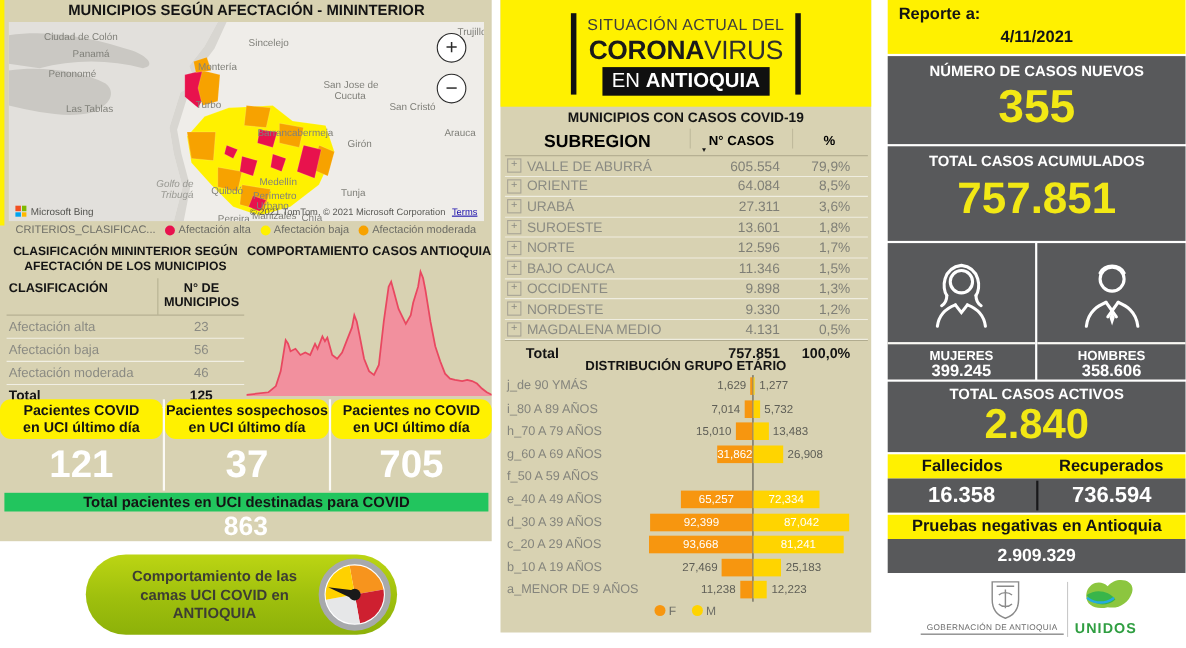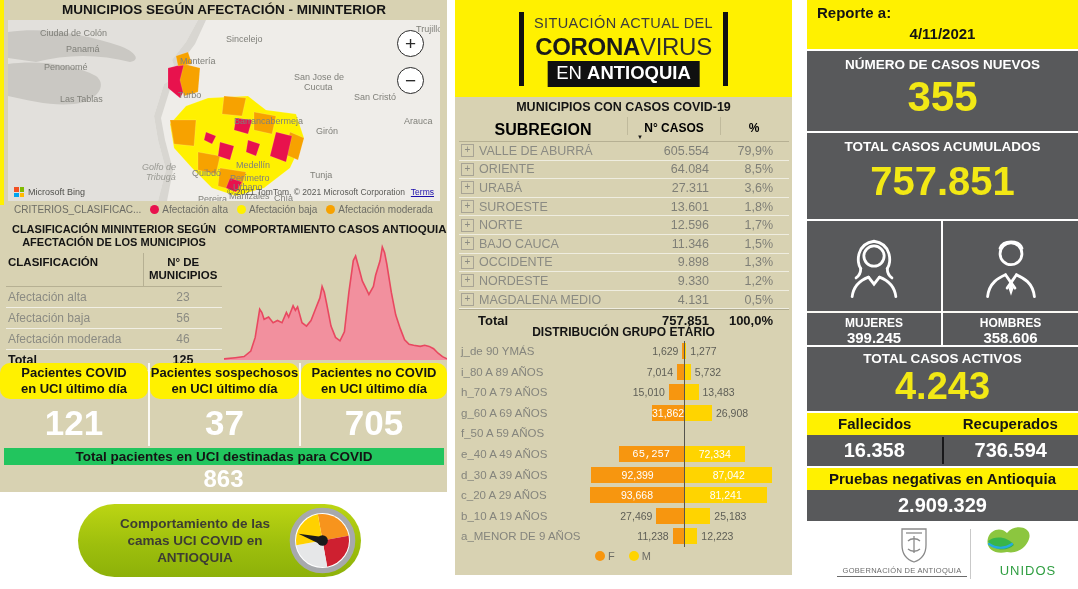--- a/index.html
+++ b/index.html
@@ -102,25 +102,25 @@
   .g-sep{position:absolute;left:0;top:90px;width:100%;height:1.5px;background:#fbfaf5;}
   .g-label{position:absolute;left:0;top:95px;width:100%;text-align:center;color:#fff;font-weight:bold;font-size:12px;}
   .g-value{position:absolute;left:0;top:108px;width:100%;text-align:center;color:#fff;font-weight:bold;font-size:15px;}
   .ystrip{position:absolute;left:0;width:271px;background:#fff100;color:#141414;font-weight:bold;font-size:15px;}
   #y-fr{top:413px;height:22px;display:flex;}
   #y-fr span{width:50%;text-align:center;line-height:22px;}
   #d-fr{top:435px;height:31px;background:#58595b;display:flex;}
   #d-fr span{width:50%;text-align:center;line-height:31px;color:#fff;font-weight:bold;font-size:20px;}
   #d-fr .vdiv{width:2px;background:#18181a;height:27px;margin-top:2px;flex:none;}
   #y-pn{top:468px;height:22px;text-align:center;line-height:22px;}
-  #d-pn{top:490px;height:31px;background:#58595b;text-align:center;line-height:31px;color:#fff;font-weight:bold;font-size:20px;position:absolute;left:0;width:271px;}
+  #d-pn{top:490px;height:31px;background:#58595b;text-align:center;line-height:31px;color:#fff;font-weight:bold;font-size:16px;position:absolute;left:0;width:271px;}
   #logos{position:absolute;left:0;top:521px;width:271px;height:68px;background:#fff;}
   #gov-text{position:absolute;left:30px;top:45px;width:130px;text-align:center;font-size:7.5px;color:#6b6b6b;letter-spacing:.3px;border-bottom:1px solid #6b6b6b;padding-bottom:1px;}
   #logo-div{position:absolute;left:163px;top:8px;width:1px;height:50px;background:#c9c9c9;}
-  #unidos-text{position:absolute;left:170px;top:42px;width:70px;text-align:center;font-size:13px;font-weight:normal;color:#2f9e41;letter-spacing:1px;margin-left:16px;}
+  #unidos-text{position:absolute;left:170px;top:42px;width:70px;font-size:13px;font-weight:bold;color:#2f9e41;letter-spacing:1px;}
 </style>
 </head>
 <body>
 
 <div id="root">
 
   <section id="left">
     <div id="left-edge"></div>
     <h1 id="map-title">MUNICIPIOS SEGÚN AFECTACIÓN - MININTERIOR</h1>
 
@@ -407,21 +407,21 @@
             </div>
           </div>
           <div class="pyr-row">
             <span class="pyr-cat">f_50 A 59 AÑOS</span>
           </div>
           <div class="pyr-row">
             <span class="pyr-cat">e_40 A 49 AÑOS</span>
             <div class="pyr-area">
               <div class="pyr-bar" style="width: 65.5px; right: 106px; background: rgb(247, 150, 15);"></div>
               <div class="pyr-bar" style="width: 59.5px; left: 95px; background: rgb(255, 212, 0);"></div>
-              <span class="pyr-val in" style="right: 106px; width: 65.5px; font-family: Liberation Mono, monospace;">65,257</span>
+              <span class="pyr-val in" style="right: 106px; width: 65.5px;">65,257</span>
               <span class="pyr-val in" style="left: 95px; width: 59.5px;">72,334</span>
             </div>
           </div>
           <div class="pyr-row">
             <span class="pyr-cat">d_30 A 39 AÑOS</span>
             <div class="pyr-area">
               <div class="pyr-bar" style="width: 92.7px; right: 106px; background: rgb(247, 150, 15);"></div>
               <div class="pyr-bar" style="width: 87.4px; left: 95px; background: rgb(255, 212, 0);"></div>
               <span class="pyr-val in" style="right: 106px; width: 92.7px;">92,399</span>
               <span class="pyr-val in" style="left: 95px; width: 87.4px;">87,042</span>
@@ -502,21 +502,21 @@
         <path d="M57,60 L50,70 L55,77"></path>
         <path d="M50,70 L47,78 L50,87 L53,78 Z" fill="#ffffff" stroke="none"></path>
       </svg>
       <div class="g-sep"></div>
       <div class="g-label">HOMBRES</div>
       <div class="g-value">358.606</div>
     </div>
 
     <div class="rbox" id="r-act">
       <div class="r-label" style="top:4px;">TOTAL CASOS ACTIVOS</div>
-      <div class="r-big" style="top:18px;font-size:38px;">4.243</div>
+      <div class="r-big" style="top:18px;font-size:38px;">2.840</div>
     </div>
 
     <div class="ystrip" id="y-fr">
       <span>Fallecidos</span>
       <span>Recuperados</span>
     </div>
     <div class="rbox" id="d-fr" style="position:absolute;">
       <span>16.358</span>
       <span class="vdiv"></span>
       <span>736.594</span>

